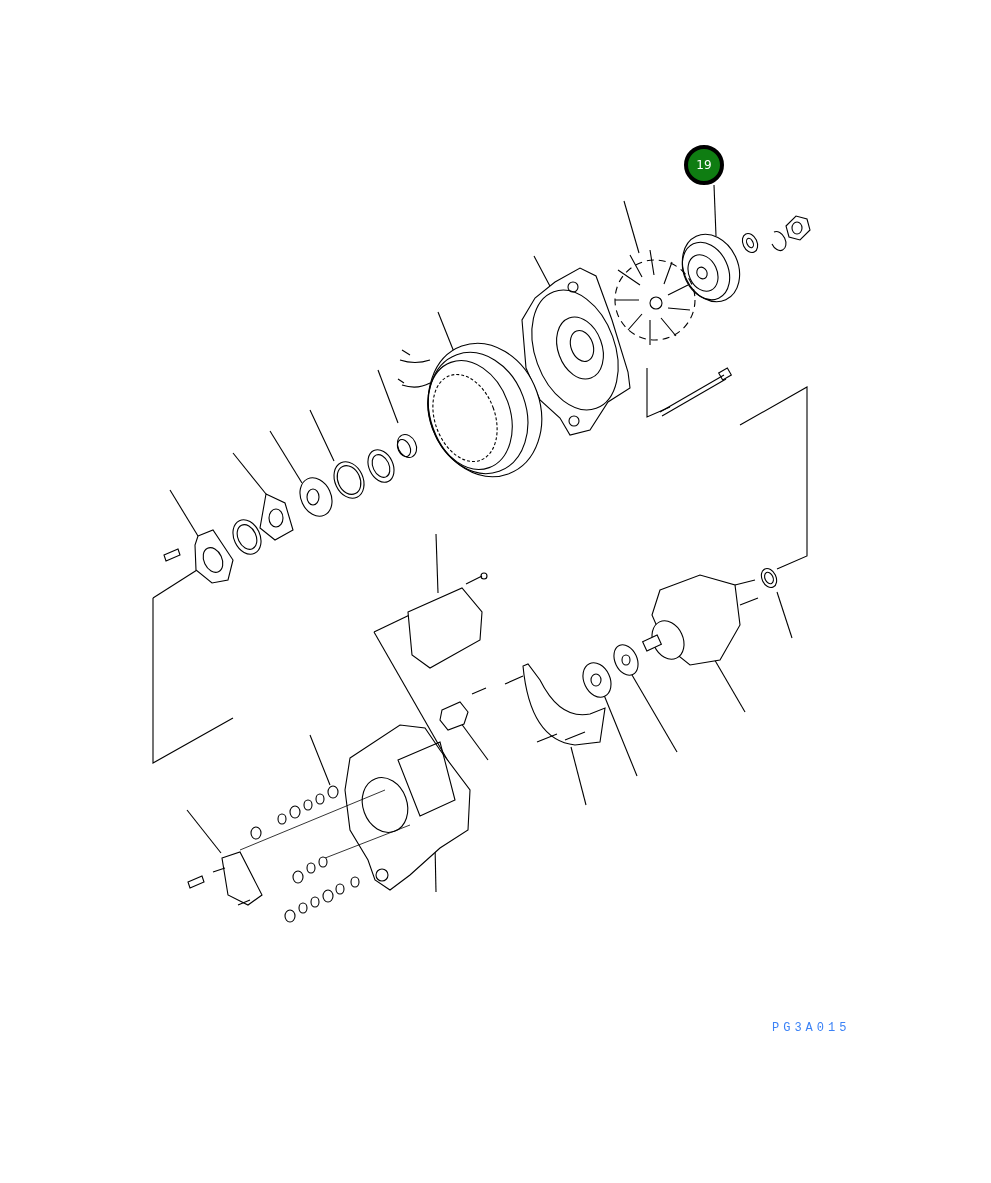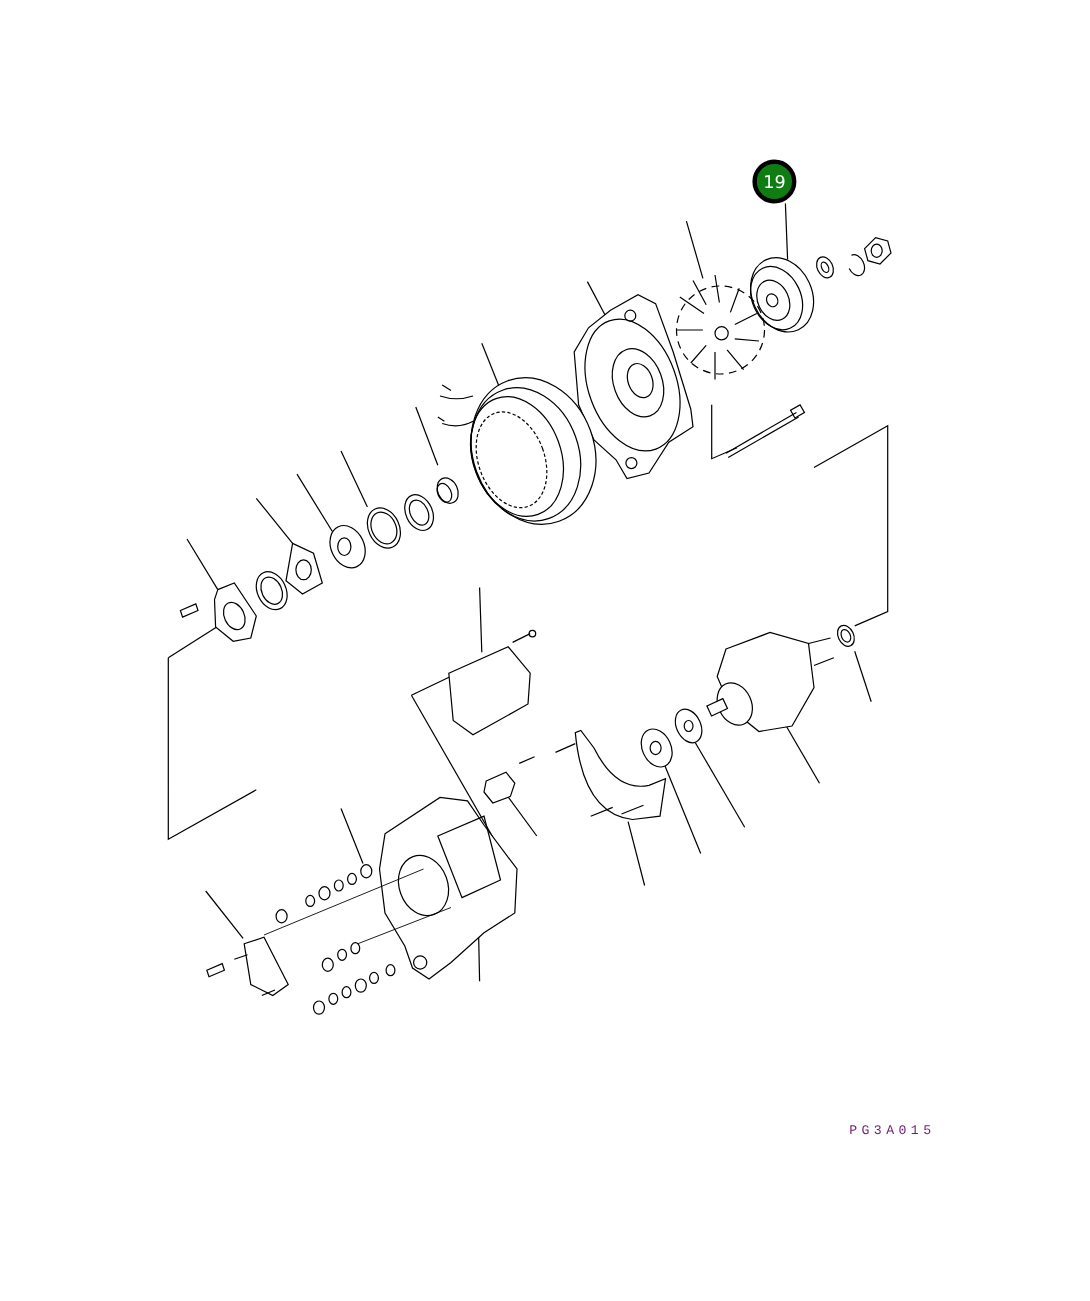--- a/index.html
+++ b/index.html
@@ -4,26 +4,26 @@
 <style>
   html, body { margin:0; padding:0; background:#ffffff; }
   body { width:991px; height:1183px; position:relative; overflow:hidden; font-family:"Liberation Sans", sans-serif; }
   #diagram { position:absolute; left:0; top:0; width:991px; height:1183px; }
   .ln { stroke:#000; stroke-width:1.1; fill:none; }
   .pt { stroke:#000; stroke-width:1.1; fill:#fff; }
   .thin { stroke:#000; stroke-width:0.8; fill:none; }
   .callout {
     position:absolute; left:684px; top:145px; width:40px; height:40px;
     box-sizing:border-box; border-radius:50%; background:#0f7d12; border:4px solid #000;
-    color:#fff; font-family:"DejaVu Sans", sans-serif; font-size:16px;
+    color:#fff; font-family:"DejaVu Sans", sans-serif; font-size:12px;
     display:flex; align-items:center; justify-content:center; cursor:pointer;
   }
   .code {
     position:absolute; left:772px; top:1021px; font-family:"Liberation Mono", monospace;
-    font-size:12px; letter-spacing:4px; color:#701a75;
+    font-size:12px; letter-spacing:4px; color:#3b82f6;
   }
 </style>
 </head>
 <body>
 
 <svg id="diagram" viewBox="0 0 991 1183" xmlns="http://www.w3.org/2000/svg">
 
   <g class="ln">
     <line x1="714" y1="185" x2="716" y2="236"></line>
     <line x1="624" y1="201" x2="639" y2="253"></line>

